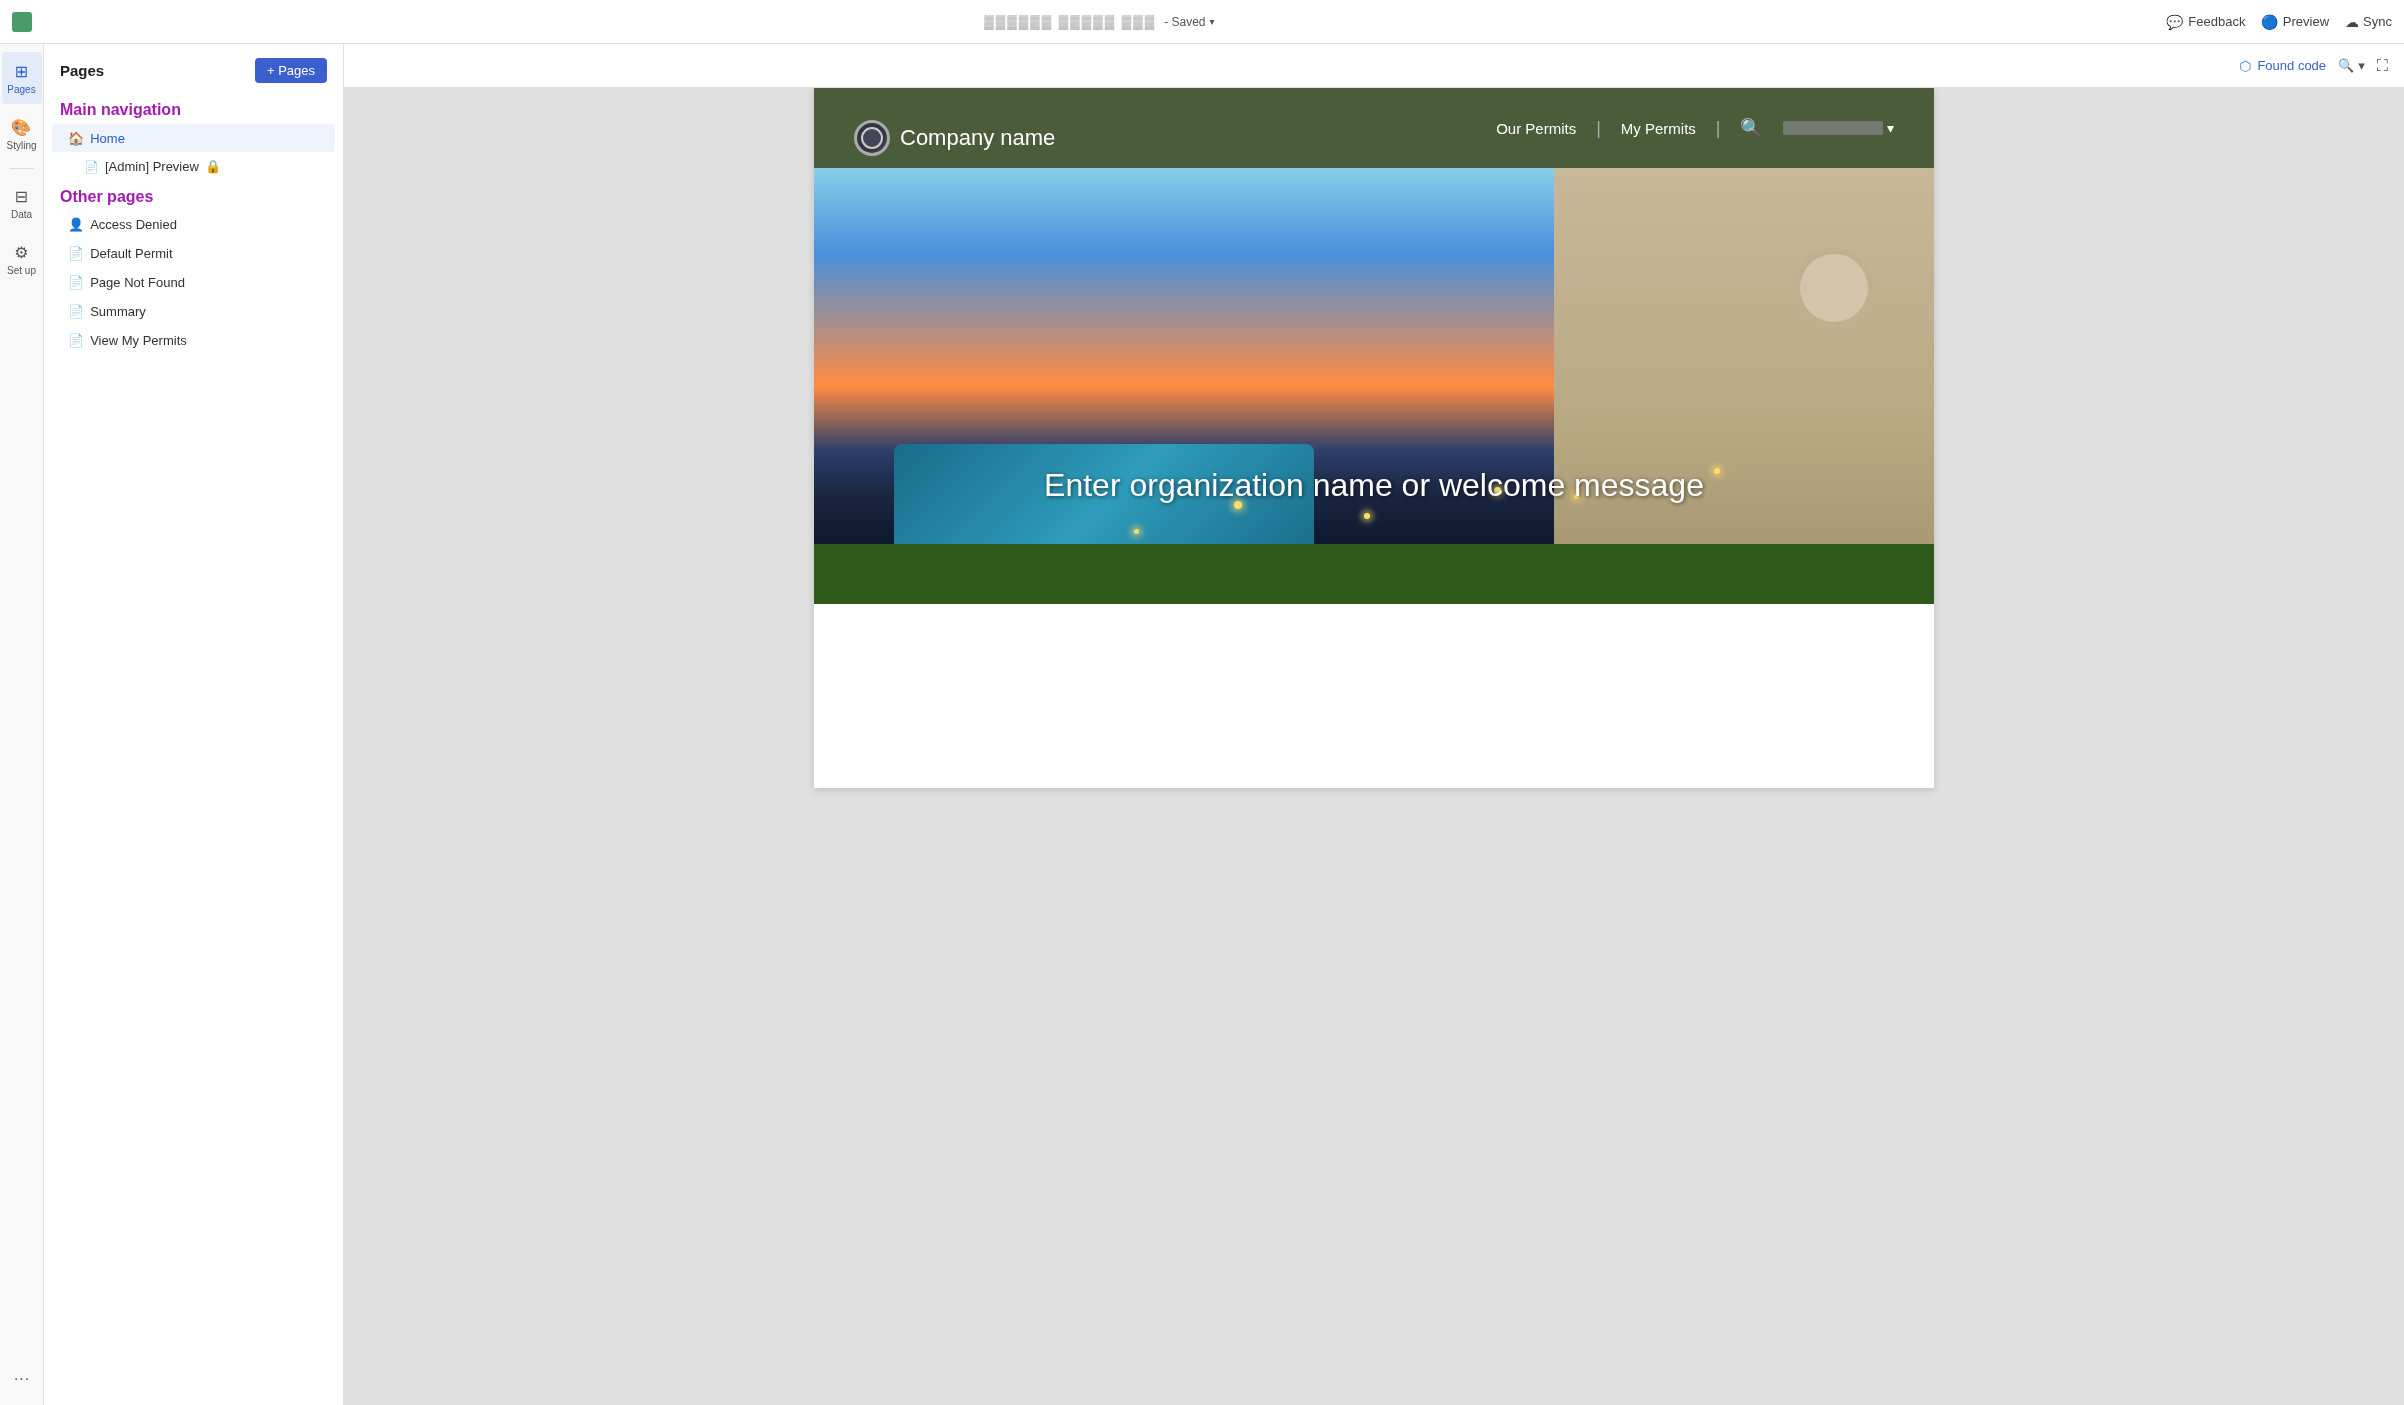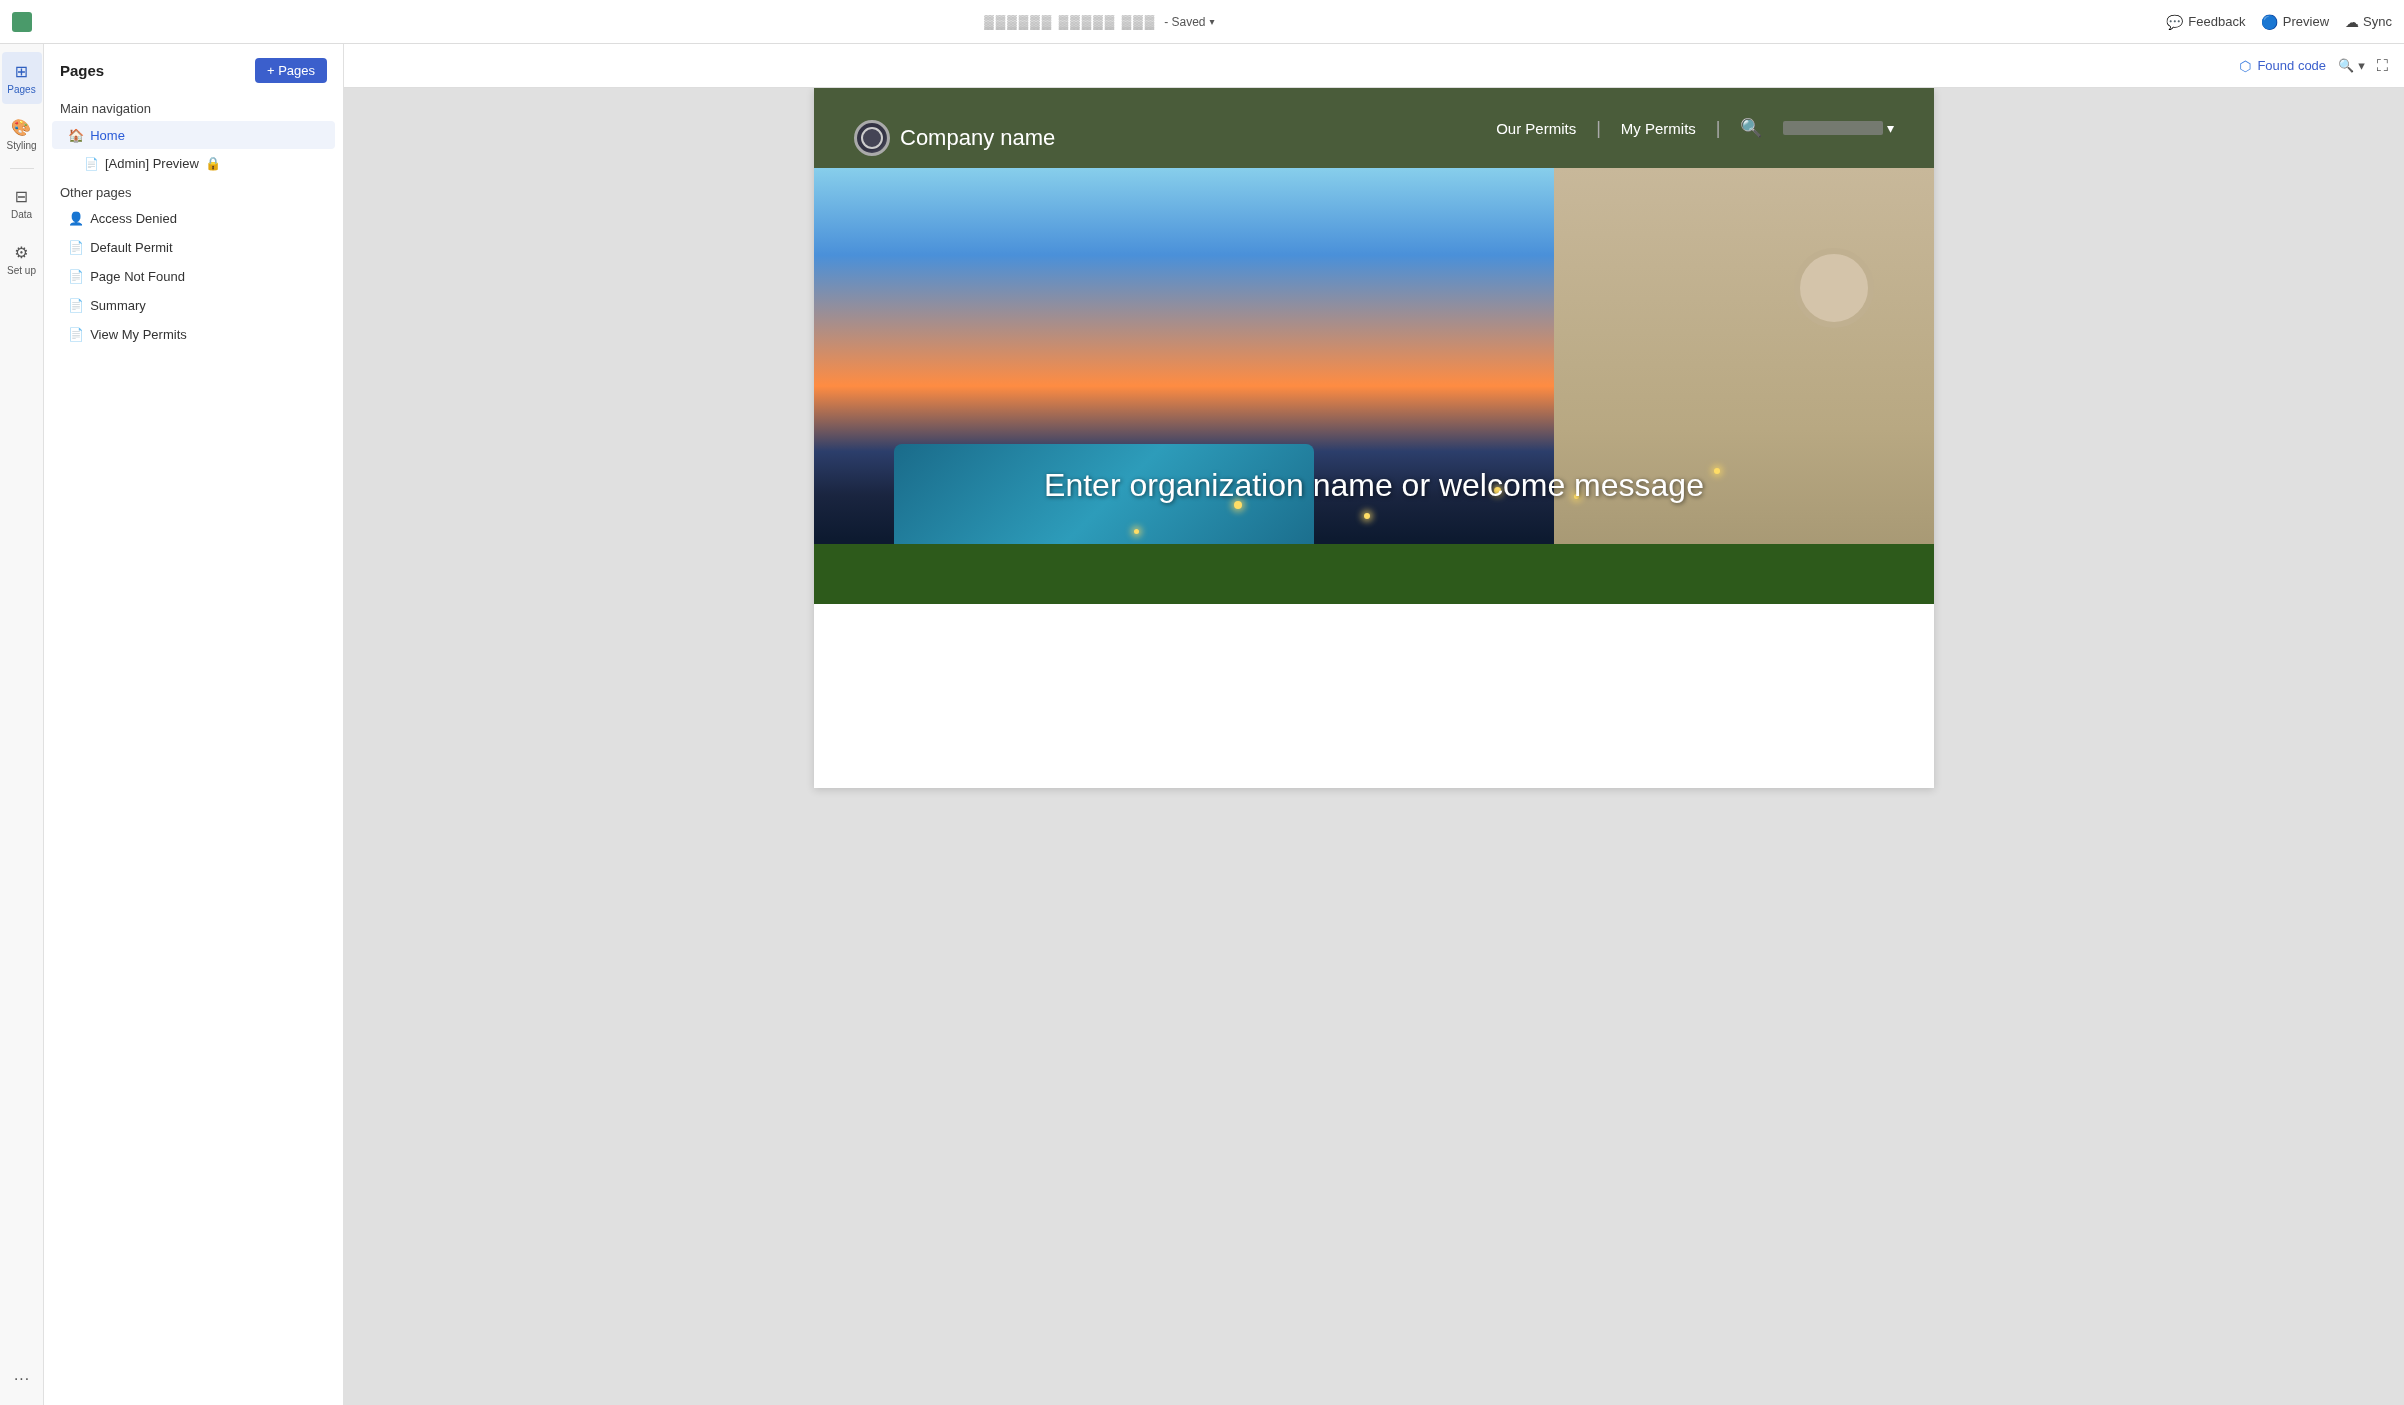--- a/index.html
+++ b/index.html
@@ -81,23 +81,23 @@
       border-radius: 4px;
       padding: 5px 12px;
       font-size: 13px;
       cursor: pointer;
       display: flex;
       align-items: center;
       gap: 4px;
     }
 
     .sidebar-section-label {
-      font-size: 13px;
-      font-weight: 400;
-      color: #404040;
+      font-size: 16px;
+      font-weight: 700;
+      color: #a21caf;
       padding: 8px 16px 4px 16px;
       text-transform: none;
     }
 
     .sidebar-item {
       display: flex;
       align-items: center;
       padding: 6px 16px;
       cursor: pointer;
       border-radius: 4px;

